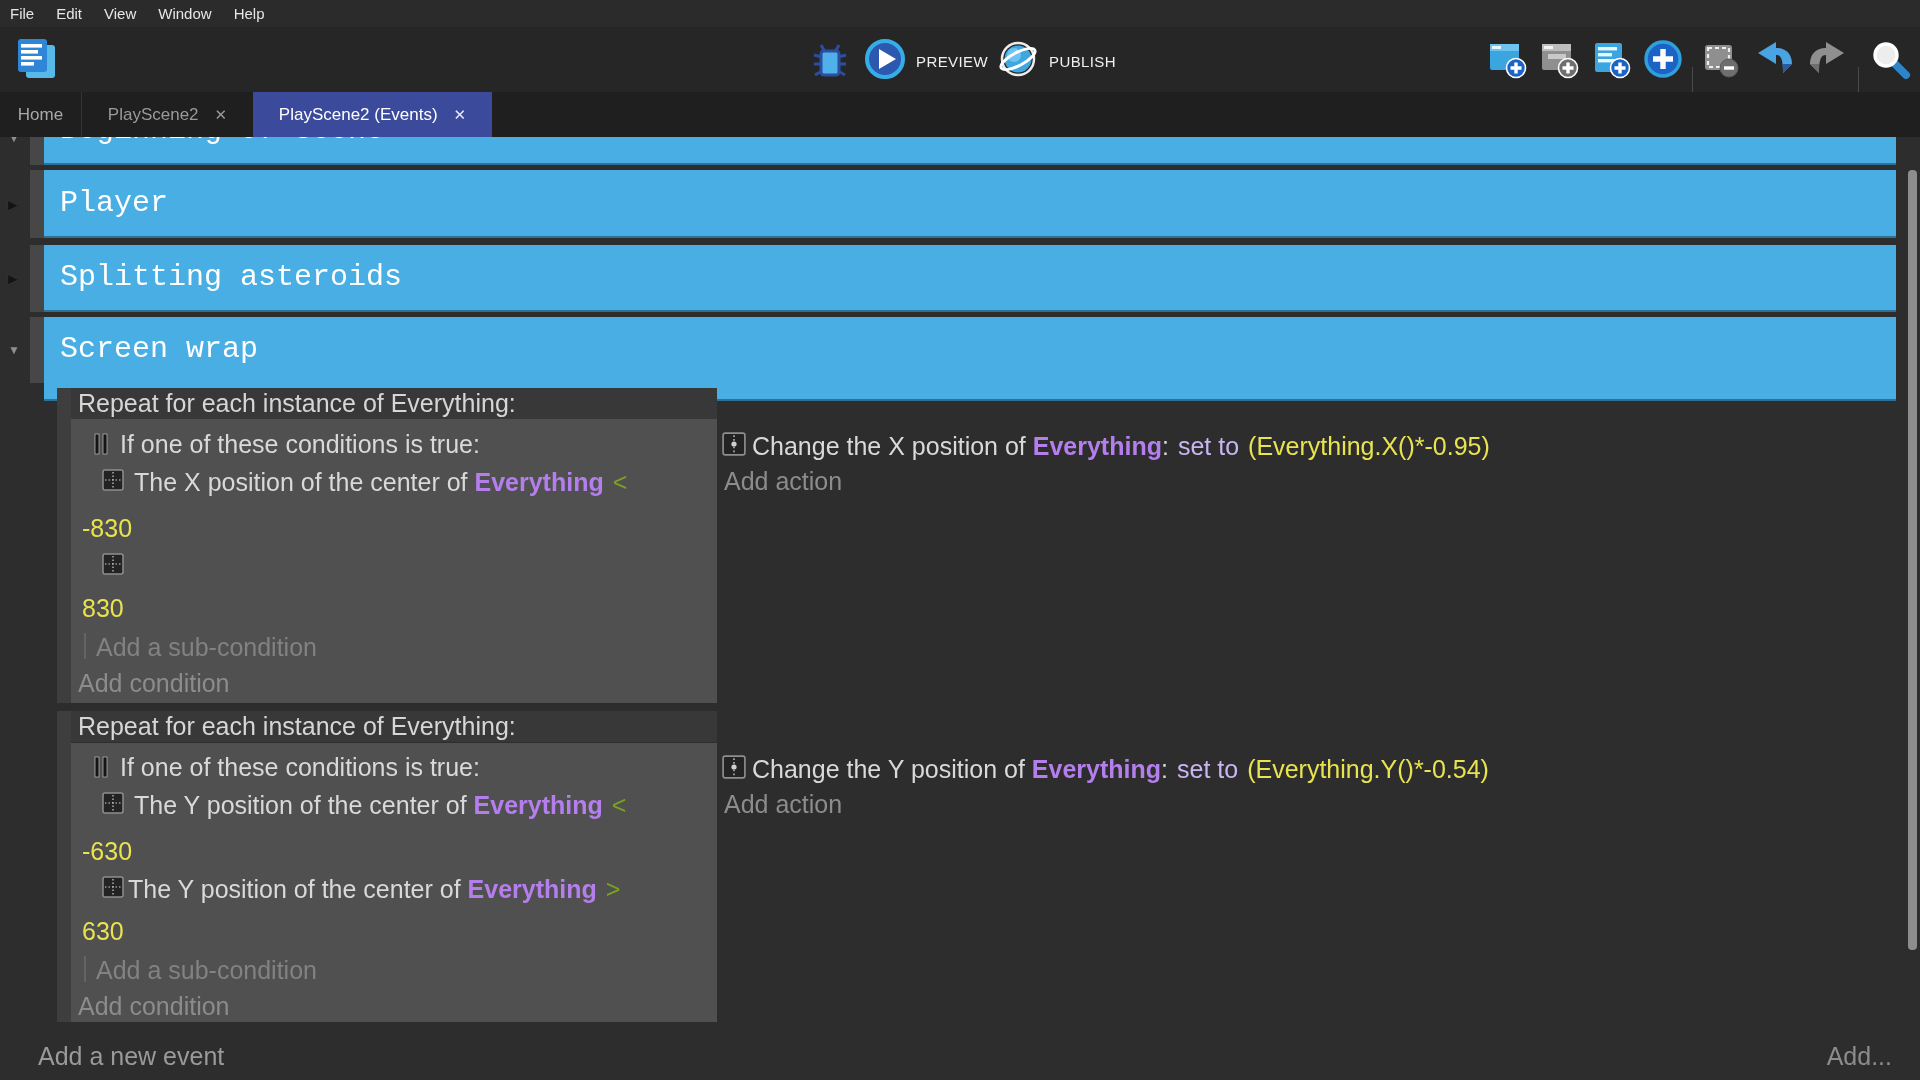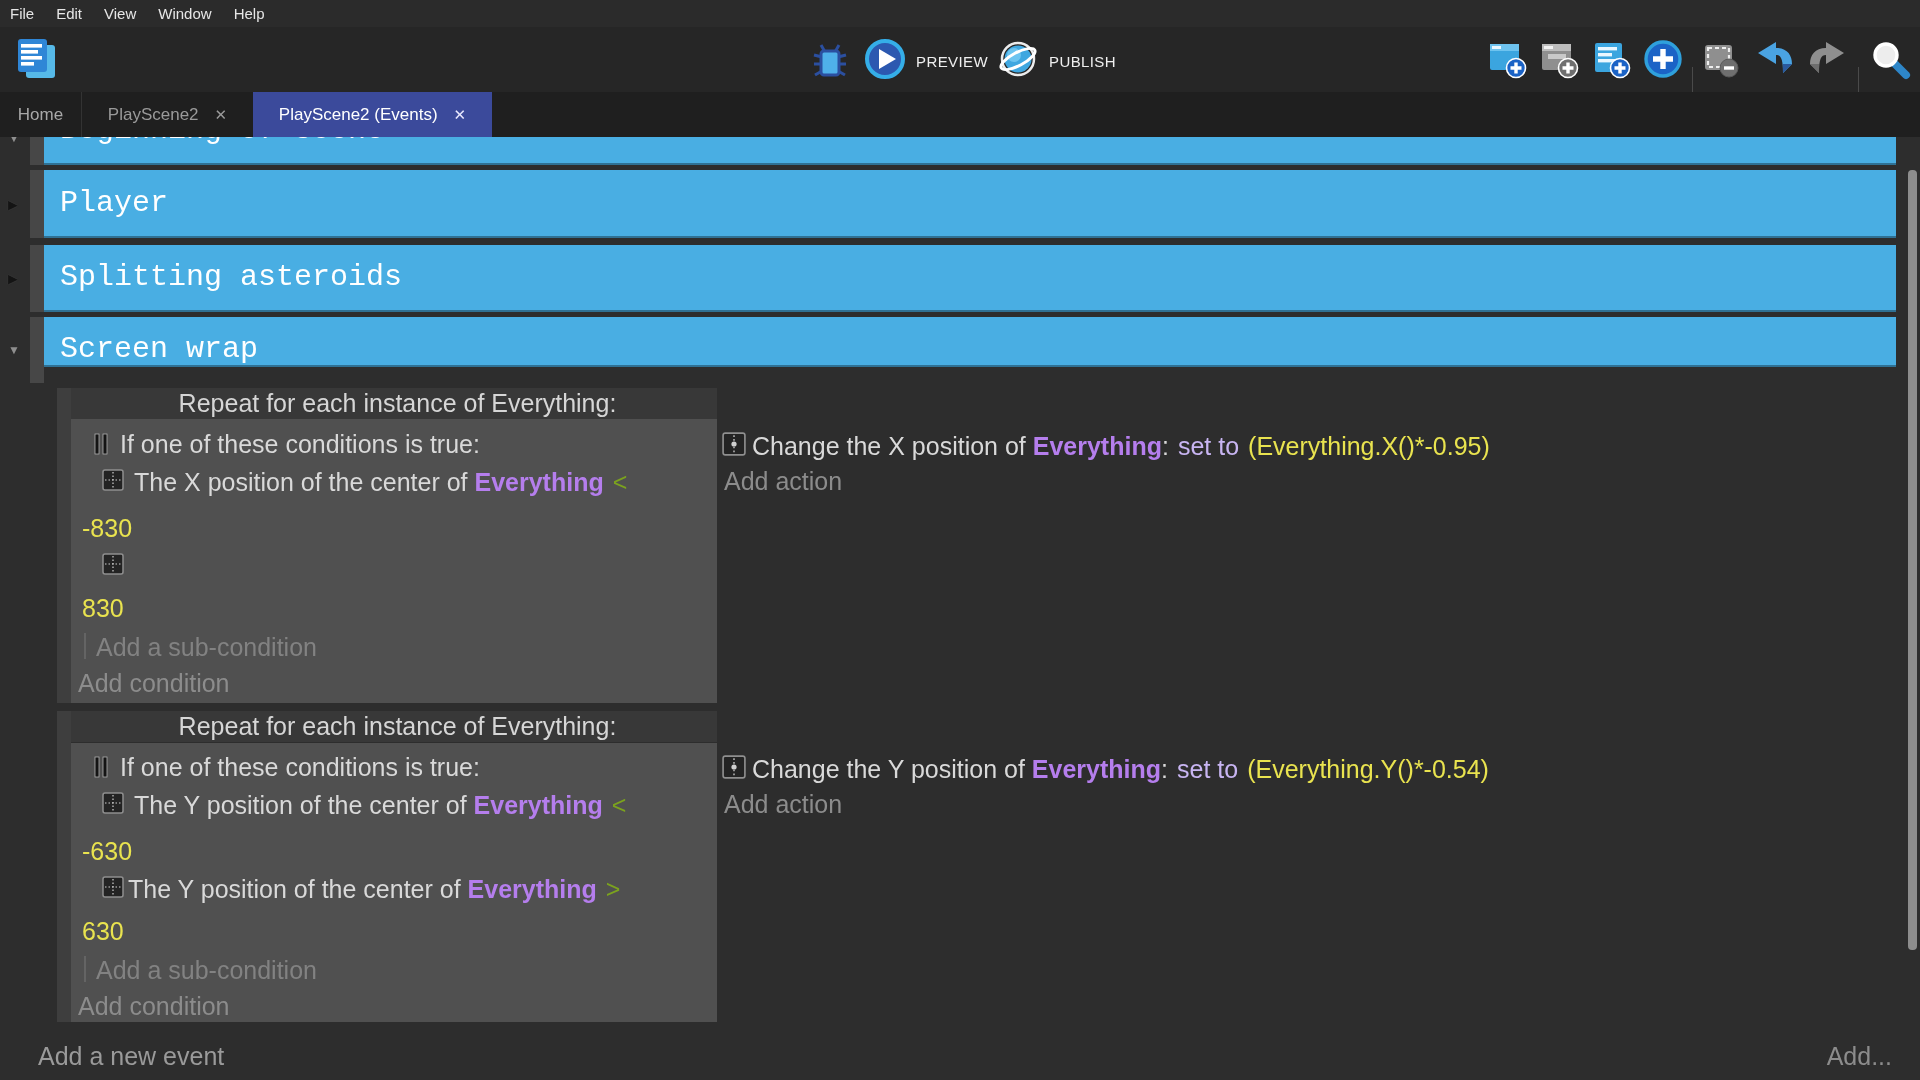--- a/index.html
+++ b/index.html
@@ -35,21 +35,21 @@
   .gutter { position:absolute; left:30px; width:14px; background:#474747; }
   .ghdr { position:absolute; left:44px; width:1852px; background:#49aee3;
     border-bottom:2px solid rgba(0,0,0,.35); overflow:hidden; cursor:pointer; }
   .ghdr .t { position:absolute; left:16px; color:#fff; font-size:30px; white-space:nowrap;font-family:Liberation Mono, monospace; }
   .caret { position:absolute; left:8px; font-size:13px; }
   .caret.closed { color:#141414; text-shadow:0 0 1px #555; }
   .caret.open { color:#8f8f8f; font-size:12px; }
 
   .indent { position:absolute; left:57px; width:14px; background:#3e3e3e; }
   .repeat { position:absolute; left:71px; width:646px; height:31px; background:#383838;
-    color:#d6d6d6; font-size:25px; line-height:31px; padding-left:7px; white-space:nowrap; cursor:pointer;text-align:center; }
+    color:#d6d6d6; font-size:25px; line-height:31px; padding-left:7px; white-space:nowrap; cursor:pointer; }
   .condblock { position:absolute; left:71px; width:646px; background:#505050; }
   .eline { position:absolute; font-size:25px; line-height:34px; color:#d9d9d9; white-space:nowrap; cursor:pointer; }
   .obj { color:#b57eed; font-weight:bold; }
   .op { color:#7ba21e; margin-left:9px; }
   .val { color:#e9e34f; }
   .setto { color:#c8b5f2; margin-left:9px; }
   .expr { color:#e9e34f; margin-left:9px; }
   .icon22 { position:absolute; width:22px; height:22px; cursor:pointer; }
   .addlink { position:absolute; font-size:25px; line-height:33px; color:#8c8c8c;
     white-space:nowrap; cursor:pointer; }
@@ -243,21 +243,21 @@
     </div>
 
     <span class="caret closed" style="top:134px;">▶</span>
     <div class="gutter" style="top:108px; height:67px;"></div>
     <div class="ghdr" style="top:108px; height:67px;">
       <div class="t" style="top:0; line-height:65px;">Splitting asteroids</div>
     </div>
 
     <span class="caret open" style="top:206px;">▼</span>
     <div class="gutter" style="top:180px; height:66px;"></div>
-    <div class="ghdr" style="top:180px; height:50px;padding-left:15px;">
+    <div class="ghdr" style="top:180px; height:84px;padding-left:15px;">
       <div class="t" style="top:0; line-height:64px;">Screen wrap</div>
     </div>
 
     <div class="indent" style="top:251px; height:315px;"></div>
     <div class="repeat" style="top:251px;">Repeat for each instance of Everything:</div>
     <div class="condblock" style="top:282px; height:284px;"></div>
 
     <span class="icon22" style="left:92px; top:296px;">
       <svg width="18" height="22" viewBox="0 0 18 22">
         <rect x="3" y="1" width="4" height="20" fill="#141414" stroke="#b0b0b0" stroke-width="0.8"></rect>

